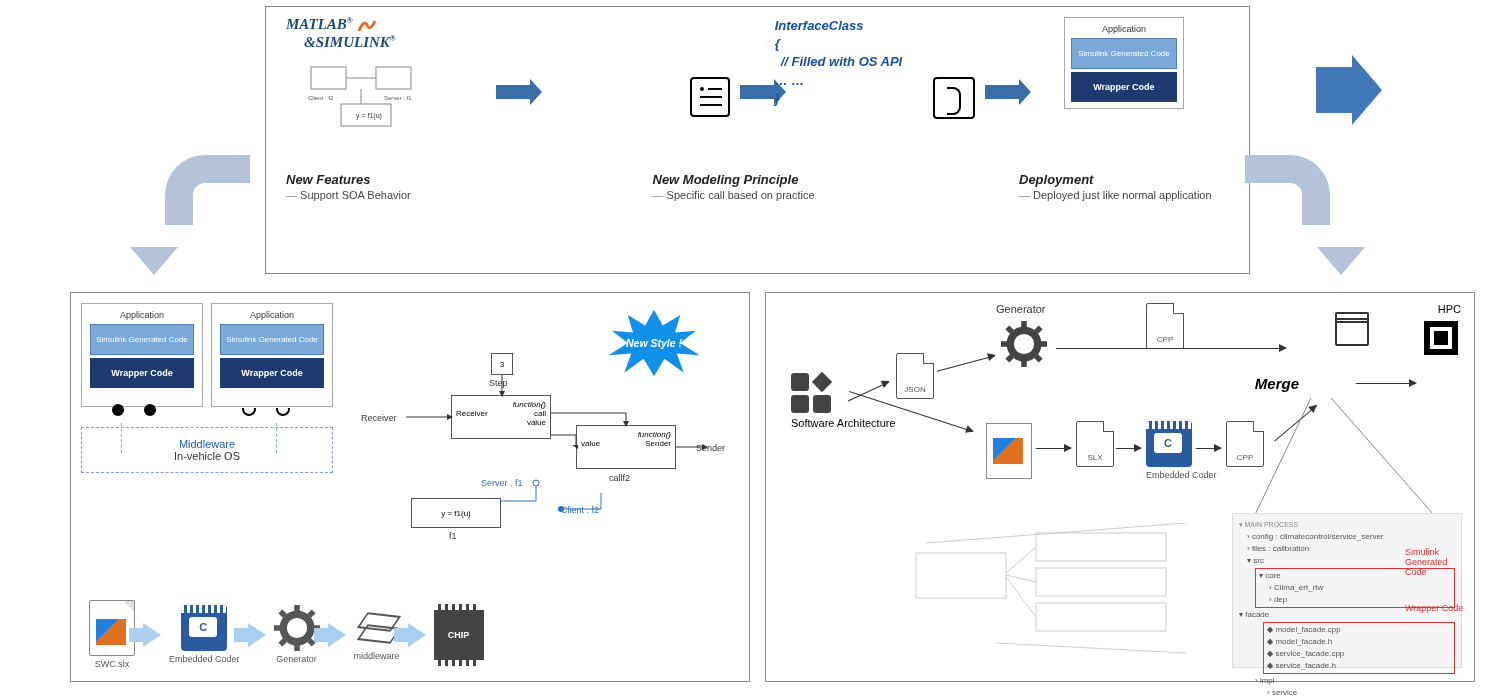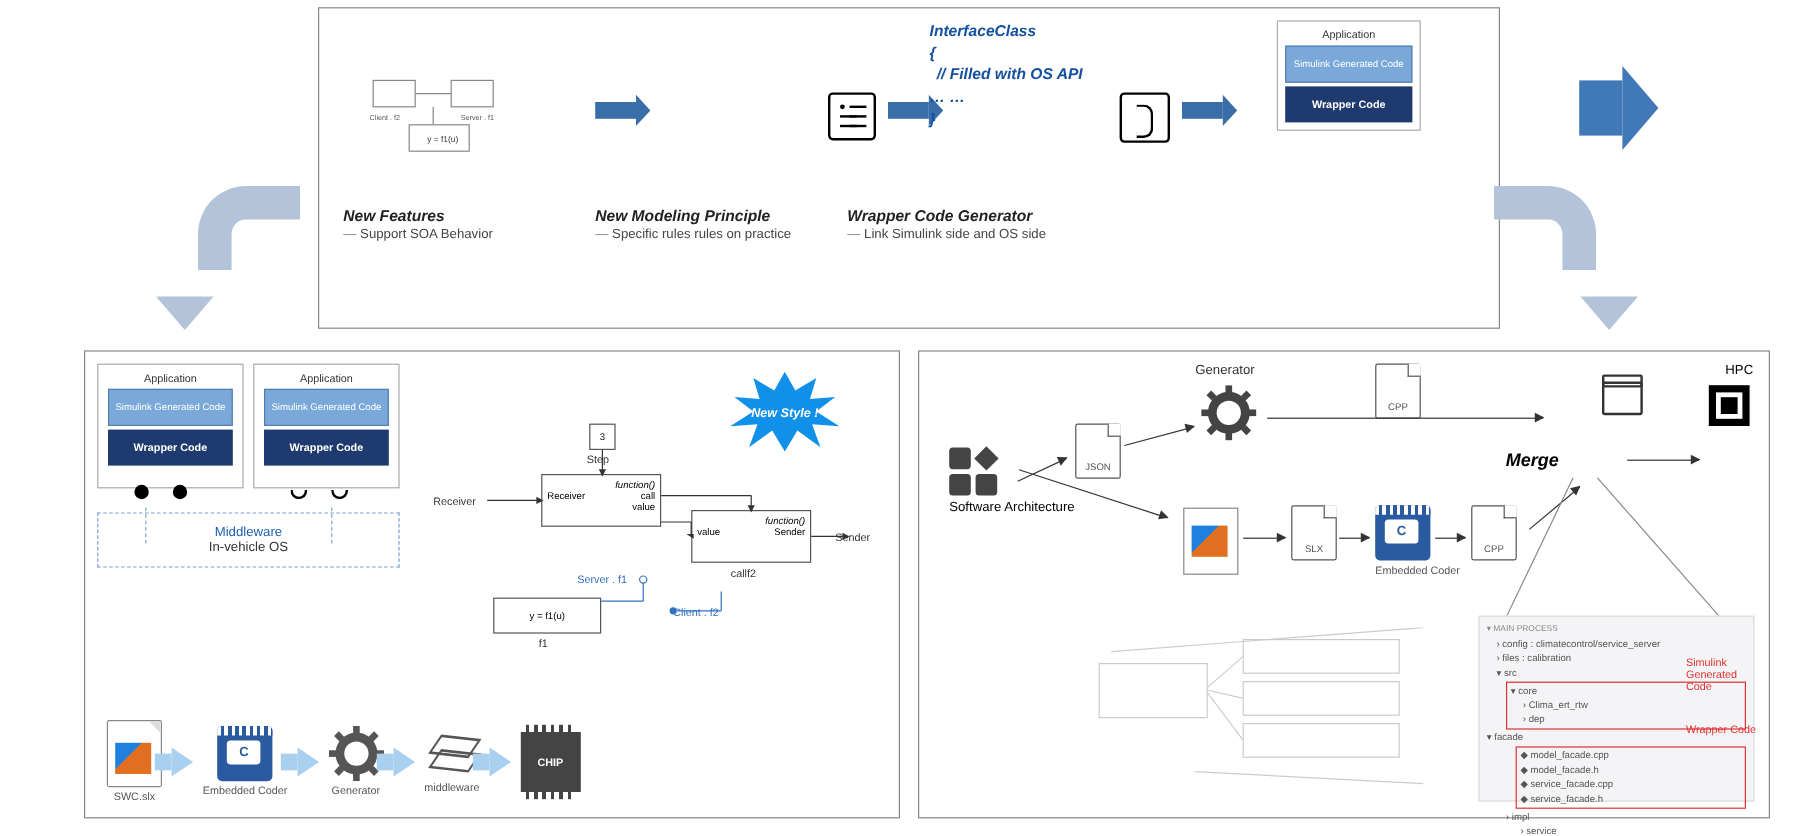--- a/index.html
+++ b/index.html
@@ -15,21 +15,21 @@
 .doc-icon { position: absolute; right: 10px; top: 60px; width: 40px; height: 40px; border: 2px solid #000; border-radius: 4px; }
 .doc-icon::before { content: ''; position: absolute; left: 8px; top: 8px; width: 4px; height: 4px; background: #000; border-radius: 50%; }
 .doc-icon::after { content: ''; position: absolute; left: 16px; top: 9px; width: 14px; height: 2px; background: #000; box-shadow: 0 8px 0 #000, 0 16px 0 #000, -8px 8px 0 #000, -8px 16px 0 #000; }
 .interface-code { color: #1550a0; font-weight: bold; font-style: italic; font-size: 13px; line-height: 1.4; }
 .plug-icon { position: absolute; right: 10px; top: 60px; width: 42px; height: 42px; border: 2px solid #000; border-radius: 4px; }
 .plug-icon::before { content: ''; position: absolute; left: 12px; top: 8px; width: 12px; height: 24px; border: 2px solid #000; border-left: none; border-radius: 0 8px 8px 0; }
 .app-stack { border: 1px solid #aaa; padding: 6px; width: 120px; background: #fff; }
 .app-head { color: #333; font-size: 9px; text-align: center; margin-bottom: 4px; }
 .sim-gen { background: #7aa8d8; color: #fff; font-size: 8px; text-align: center; padding: 10px 5px; border: 1px solid #5080b0; }
 .wrapper-code { background: #1e3a6e; color: #fff; font-size: 9px; font-weight: bold; text-align: center; padding: 10px 5px; margin-top: 3px; }
-.top-labels { display: flex; padding: 5px 20px 10px 20px; }
+.top-labels { display: flex; justify-content: space-between; padding: 5px 20px 10px 20px; }
 .lbl { width: 210px; }
 .lbl-title { font-style: italic; font-weight: bold; font-size: 13px; color: #222; }
 .lbl-sub { font-size: 11px; color: #444; margin-top: 2px; }
 .lbl-sub::before { content: '— '; color: #888; }
 .big-arrow-right { position: absolute; right: -67px; top: 48px; width: 0; height: 0; }
 .big-arrow-right::before { content: ''; position: absolute; width: 36px; height: 46px; background: #4178b8; left: 0; top: 12px; }
 .big-arrow-right::after { content: ''; position: absolute; left: 36px; top: 0; border-left: 30px solid #4178b8; border-top: 35px solid transparent; border-bottom: 35px solid transparent; }
 .curve-arrow-left { position: absolute; left: 140px; top: 140px; width: 110px; height: 130px; }
 .curve-arrow-right { position: absolute; right: 145px; top: 140px; width: 110px; height: 130px; }
 .curve-body { width: 85px; height: 70px; border: 28px solid #b3c4da; border-bottom: none; border-right: none; border-radius: 40px 0 0 0; position: absolute; right: 0; top: 15px; }
@@ -97,20 +97,28 @@
 .thin-arrow { width: 34px; height: 14px; background: #3a6ea8; position: relative; }
 .thin-arrow::after { content: ''; position: absolute; right: -12px; top: -6px; border-left: 12px solid #3a6ea8; border-top: 13px solid transparent; border-bottom: 13px solid transparent; }
 .conn-blue { position: absolute; width: 1px; border-left: 1px dashed #7aa0d0; }
 </style>
 </head>
 <body>
 
 <div class="top-block">
   <div class="top-row">
     <div class="top-item">
+      <div class="matlab-logo">
+        <span>MATLAB</span><span class="matlab-small">®</span>
+        <svg width="20" height="18" style="vertical-align:middle">
+            <path d="M2 14 Q7 2 10 8 Q13 15 18 4" stroke="#e07030" stroke-width="3" fill="none"></path>
+          </svg>
+        <br>
+        <span style="margin-left:18px">&amp;SIMULINK</span><span class="matlab-small">®</span>
+      </div>
       <svg class="simu-diagram">
         <rect x="5" y="5" width="35" height="22" fill="#fff" stroke="#888"></rect>
         <rect x="70" y="5" width="35" height="22" fill="#fff" stroke="#888"></rect>
         <rect x="35" y="42" width="50" height="22" fill="#fff" stroke="#888"></rect>
         <text x="50" y="56" font-size="7" fill="#333">y = f1(u)</text>
         <text x="2" y="38" font-size="6" fill="#555">Client . f2</text>
         <text x="78" y="38" font-size="6" fill="#555">Server . f1</text>
         <line x1="40" y1="16" x2="70" y2="16" stroke="#888"></line>
         <line x1="55" y1="27" x2="55" y2="42" stroke="#888"></line>
       </svg>
@@ -139,25 +147,25 @@
       </div>
     </div>
   </div>
   <div class="top-labels">
     <div class="lbl">
         <div class="lbl-title">New Features</div>
         <div class="lbl-sub">Support SOA Behavior</div>
       </div>
     <div class="lbl">
         <div class="lbl-title">New Modeling Principle</div>
-        <div class="lbl-sub">Specific rules rules on practice</div>
+        <div class="lbl-sub">Specific call based on practice</div>
       </div>
     <div class="lbl">
-        <div class="lbl-title">Wrapper Code Generator</div>
-        <div class="lbl-sub">Link Simulink side and OS side</div>
+        <div class="lbl-title">Deployment</div>
+        <div class="lbl-sub">Deployed just like normal application</div>
       </div>
   </div>
   <div class="big-arrow-right"></div>
 </div>
 
 <div class="curve-arrow-left">
     <div class="curve-body"></div>
     <div class="curve-head"></div>
   </div>
 <div class="curve-arrow-right">

